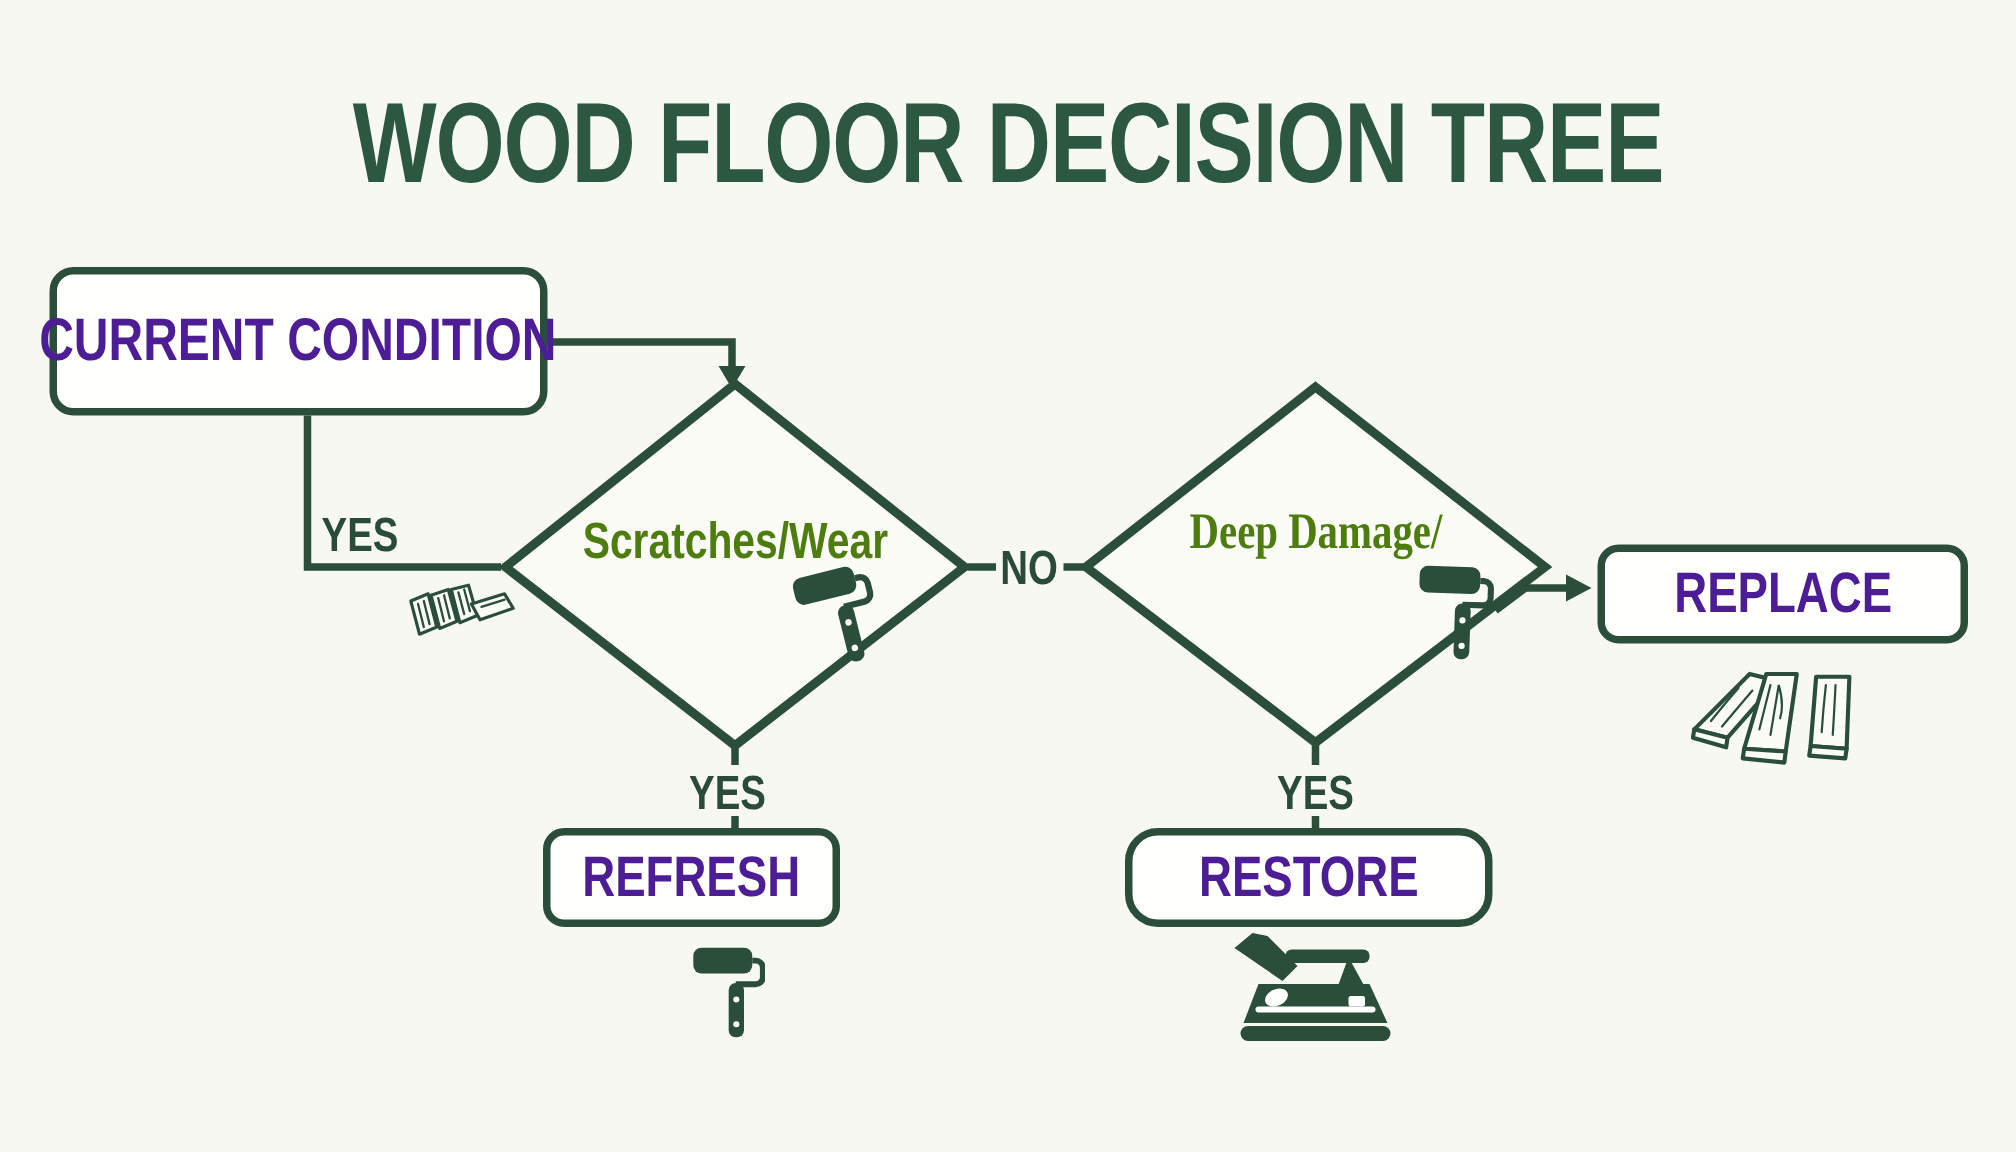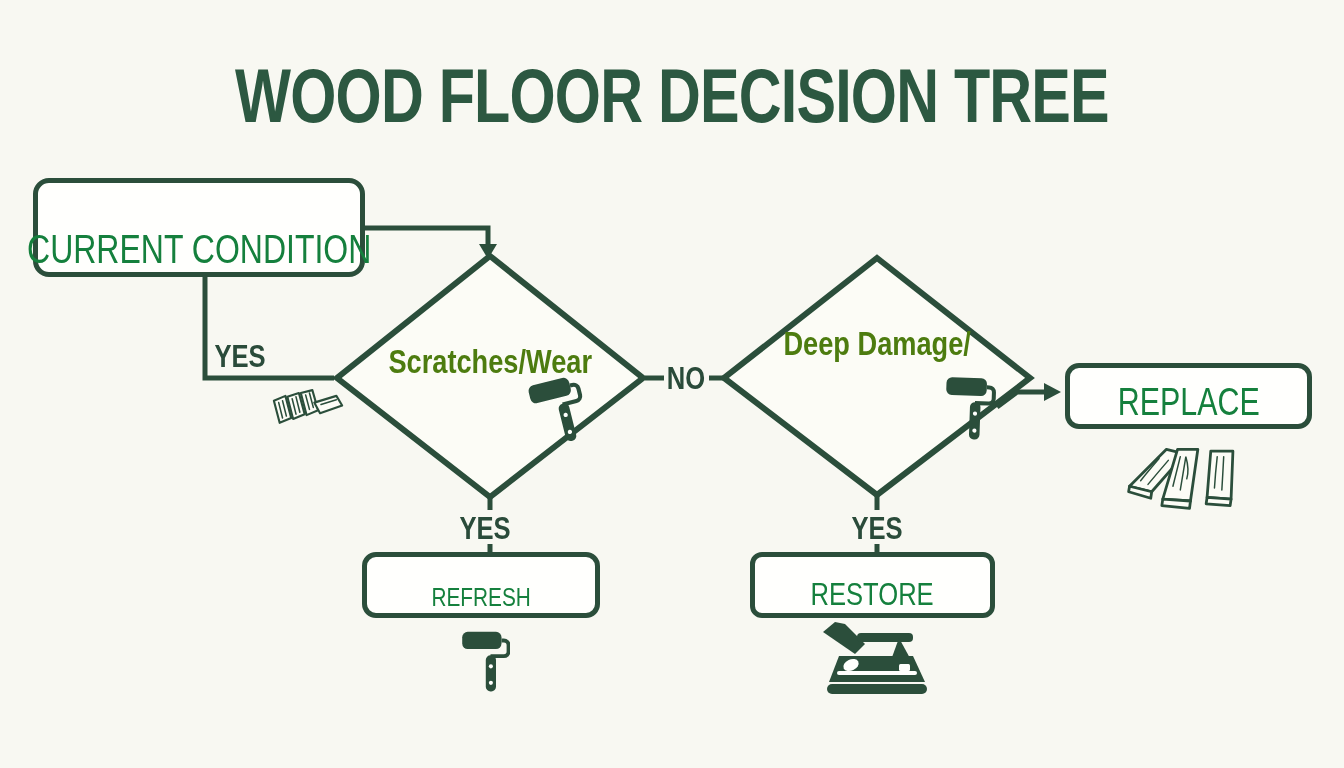--- a/index.html
+++ b/index.html
@@ -18,34 +18,34 @@
   }
 
   svg.connectors{position:absolute;left:0;top:0;z-index:1;}
   .ln{fill:none;stroke:#2b4e3b;stroke-width:5;}
   .ah{fill:#2b4e3b;stroke:none;}
   .diamond{fill:#fcfcf6;stroke:#2b4e3b;stroke-width:6;}
 
   .box{
     position:absolute;z-index:2;box-sizing:border-box;
     background:#fffffd;border:5px solid #2b4e3b;border-radius:16px;
-    display:flex;align-items:flex-end;justify-content:center;
-    font-weight:400;color:#15803d;
+    display:flex;align-items:center;justify-content:center;
+    font-weight:700;color:#4c1d95;
   }
   .box-start  {left:33px;  top:178px; width:332px; height:99px; font-size:40px;}
   .box-replace{left:1065px;top:363px; width:247px; height:66px; font-size:38px; border-radius:14px;}
-  .box-refresh{left:362px; top:552px; width:238px; height:66px; font-size:26px; border-radius:14px;}
-  .box-restore{left:750px; top:552px; width:245px; height:66px; font-size:32px; border-radius:12px;}
+  .box-refresh{left:362px; top:552px; width:198px; height:66px; font-size:38px; border-radius:14px;}
+  .box-restore{left:750px; top:552px; width:245px; height:66px; font-size:38px; border-radius:22px;}
 
   .dtext{
     position:absolute;z-index:2;text-align:center;
     font-size:34px;font-weight:700;color:#4d7c0f;line-height:38px;
   }
   .dtext-1{left:360px;top:342px;width:260px;}
-  .dtext-2{left:747px;top:324px;width:260px;}
+  .dtext-2{left:747px;top:336px;width:260px;font-family:Liberation Serif, serif;}
 
   .elabel{
     position:absolute;z-index:2;text-align:center;
     font-size:32px;font-weight:700;color:#2a4b3a;
     transform:scaleX(0.8);transform-origin:50% 50%;white-space:nowrap;
   }
   .elabel-yes-left   {left:205px;top:338px;width:70px;}
   .elabel-no         {left:661px;top:360px;width:50px;}
   .elabel-yes-refresh{left:450px;top:510px;width:70px;}
   .elabel-yes-restore{left:842px;top:510px;width:70px;}

